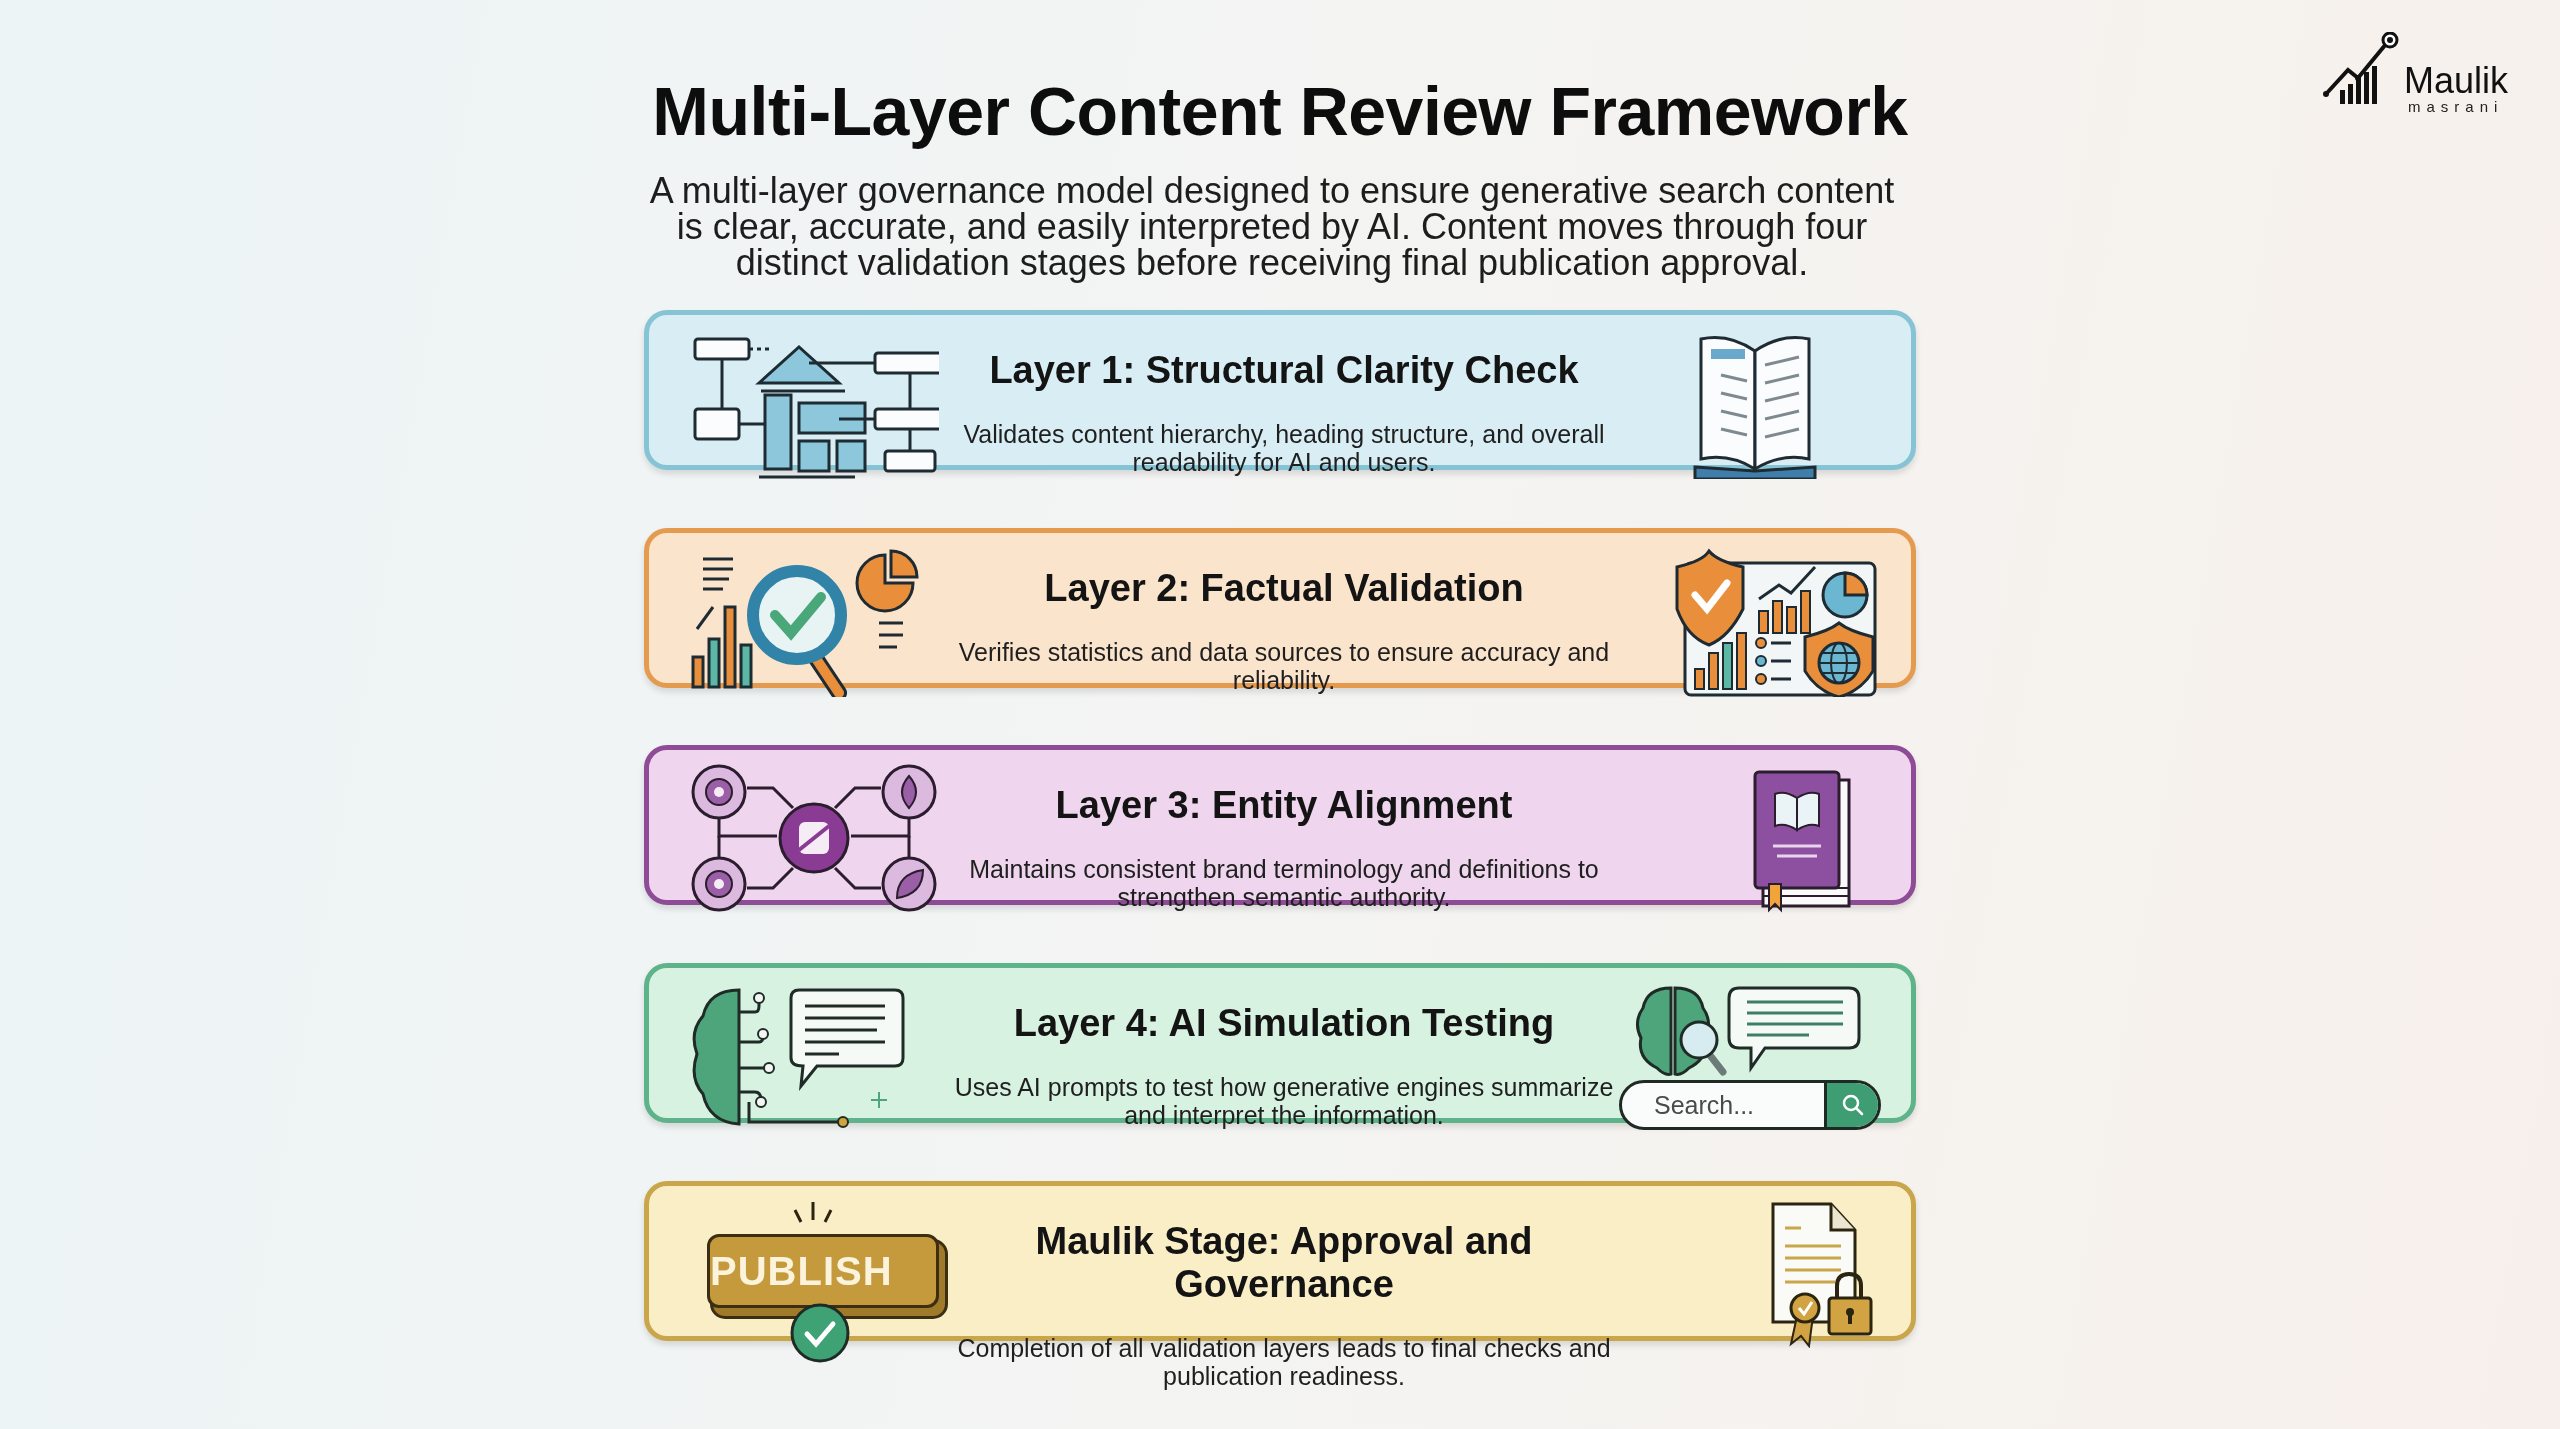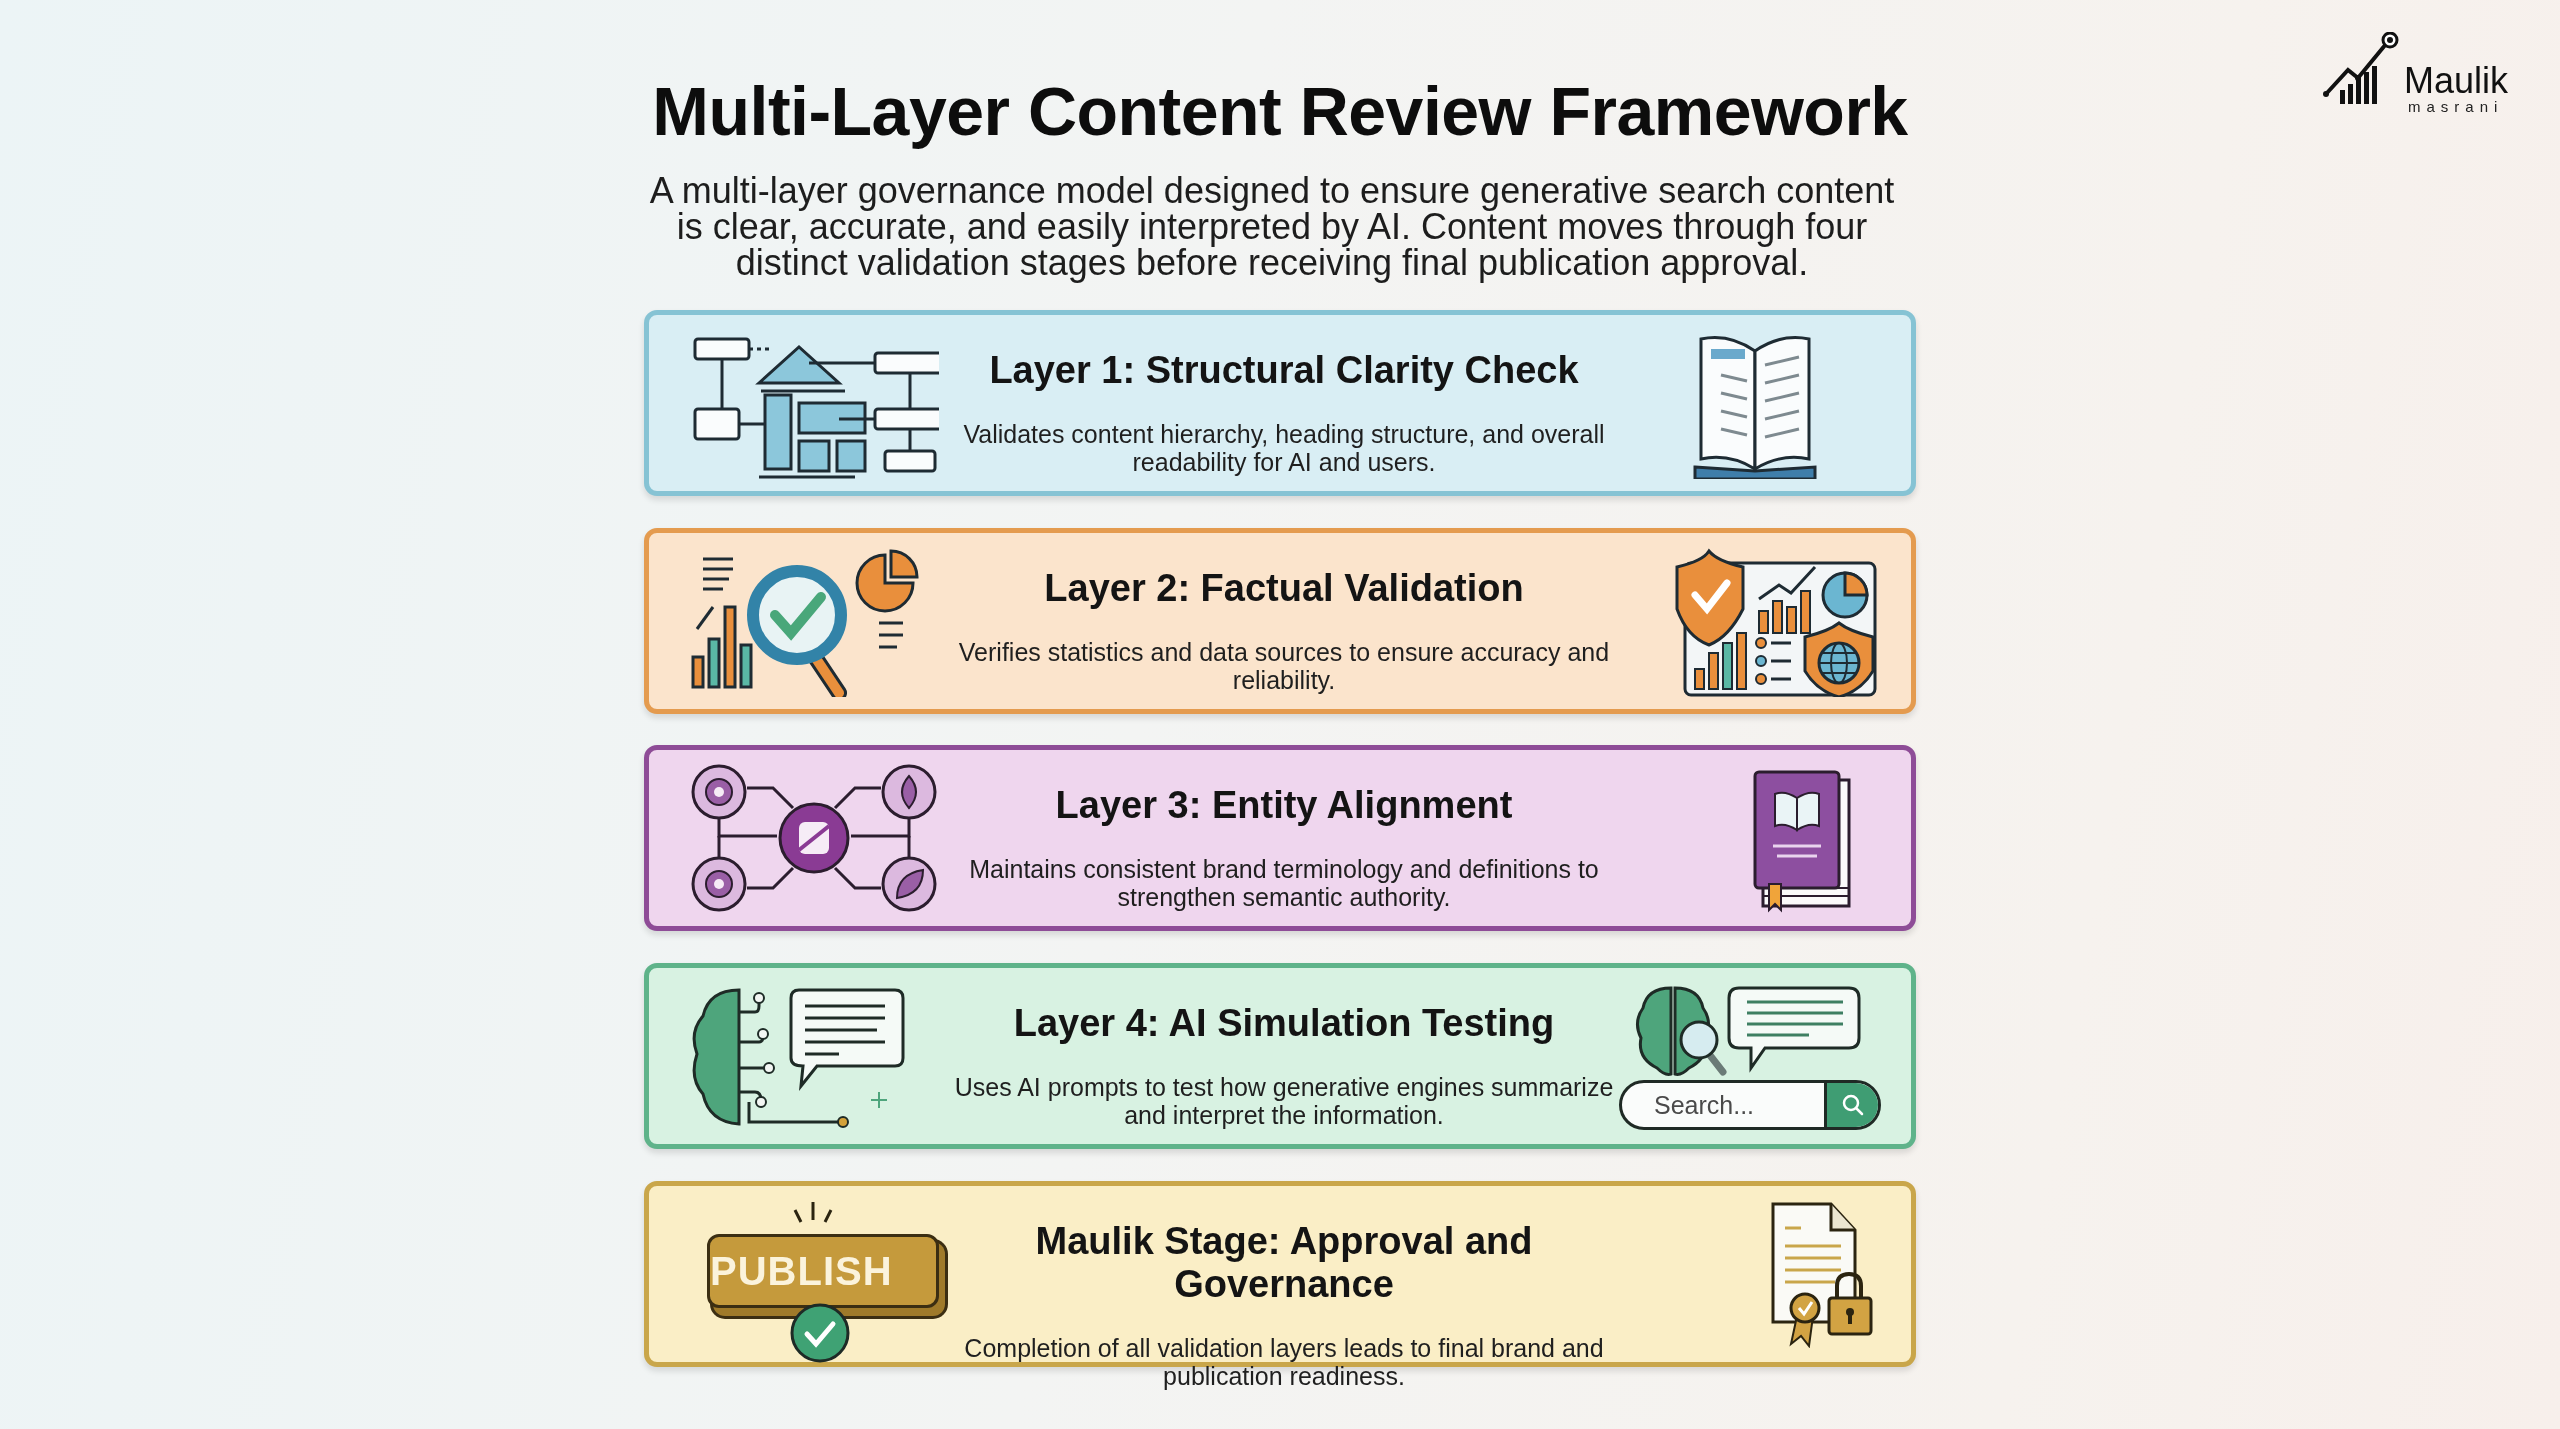--- a/index.html
+++ b/index.html
@@ -18,22 +18,22 @@
   .subtitle {
     position: absolute; left: 632px; width: 1280px; top: 173px;
     text-align: center; font-size: 36px; line-height: 36px; color: #1d1d1d;
   }
   .logo { position: absolute; left: 2322px; top: 32px; width: 210px; height: 84px; }
   .logo svg { position: absolute; left: 0; top: 0; }
   .logo .name { position: absolute; left: 82px; top: 28px; font-size: 36px; color: #111; }
   .logo .sub { position: absolute; left: 86px; top: 66px; font-size: 15px; letter-spacing: 6px; color: #222; }
 
   .card {
-    position: absolute; left: 644px; width: 1272px; height: 186px;
-    border-radius: 13px; border: 5px solid;
+    position: absolute; left: 644px; width: 1272px; height: 160px;
+    border-radius: 23px; border: 5px solid;
     box-shadow: 0 4px 6px rgba(0,0,0,0.12);
   }
   .card .txt { position: absolute; left: 300px; width: 670px; text-align: center; }
   .card h2 { font-size: 38px; font-weight: 700; color: #141414; margin-top: 34px; }
   .card p { font-size: 25px; line-height: 28px; color: #1f1f1f; margin-top: 28px; }
   .icon-l { position: absolute; left: 40px; top: 14px; width: 250px; height: 150px; }
   .icon-r { position: absolute; right: 26px; top: 14px; width: 260px; height: 150px; }
 
   .c1 { top: 310px; background: #d9eef4; border-color: #86c3d4; }
   .c2 { top: 528px; background: #fbe4cc; border-color: #e49b4f; }
@@ -321,21 +321,21 @@
         <line x1="142" y1="14" x2="136" y2="26"></line>
     </g>
   </svg>
   <div class="publish-btn">PUBLISH</div>
   <svg style="position:absolute;left:140px;top:116px" width="62" height="62" viewBox="0 0 62 62">
     <circle cx="31" cy="31" r="28" fill="#3fa274" stroke="#1e2b26" stroke-width="3"></circle>
     <polyline points="18,32 27,42 44,22" fill="none" stroke="#fff" stroke-width="5" stroke-linecap="round"></polyline>
   </svg>
   <div class="txt">
     <h2>Maulik Stage: Approval and Governance</h2>
-    <p>Completion of all validation layers leads to final brand and publication readiness.</p>
+    <p>Completion of all validation layers leads to final checks and publication readiness.</p>
   </div>
   <svg class="icon-r" viewBox="0 0 260 150" style="top:12px">
     <path d="M148,6 L206,6 L230,32 L230,124 L148,124 Z" fill="#fafaf6" stroke="#2b2410" stroke-width="3"></path>
     <path d="M206,6 L206,32 L230,32" fill="#ece6d0" stroke="#2b2410" stroke-width="3"></path>
     <g stroke="#c9a64a" stroke-width="3">
       <line x1="160" y1="30" x2="176" y2="30"></line>
         <line x1="160" y1="48" x2="216" y2="48"></line>
       <line x1="160" y1="60" x2="216" y2="60"></line>
         <line x1="160" y1="72" x2="216" y2="72"></line>
         <line x1="160" y1="84" x2="210" y2="84"></line>

